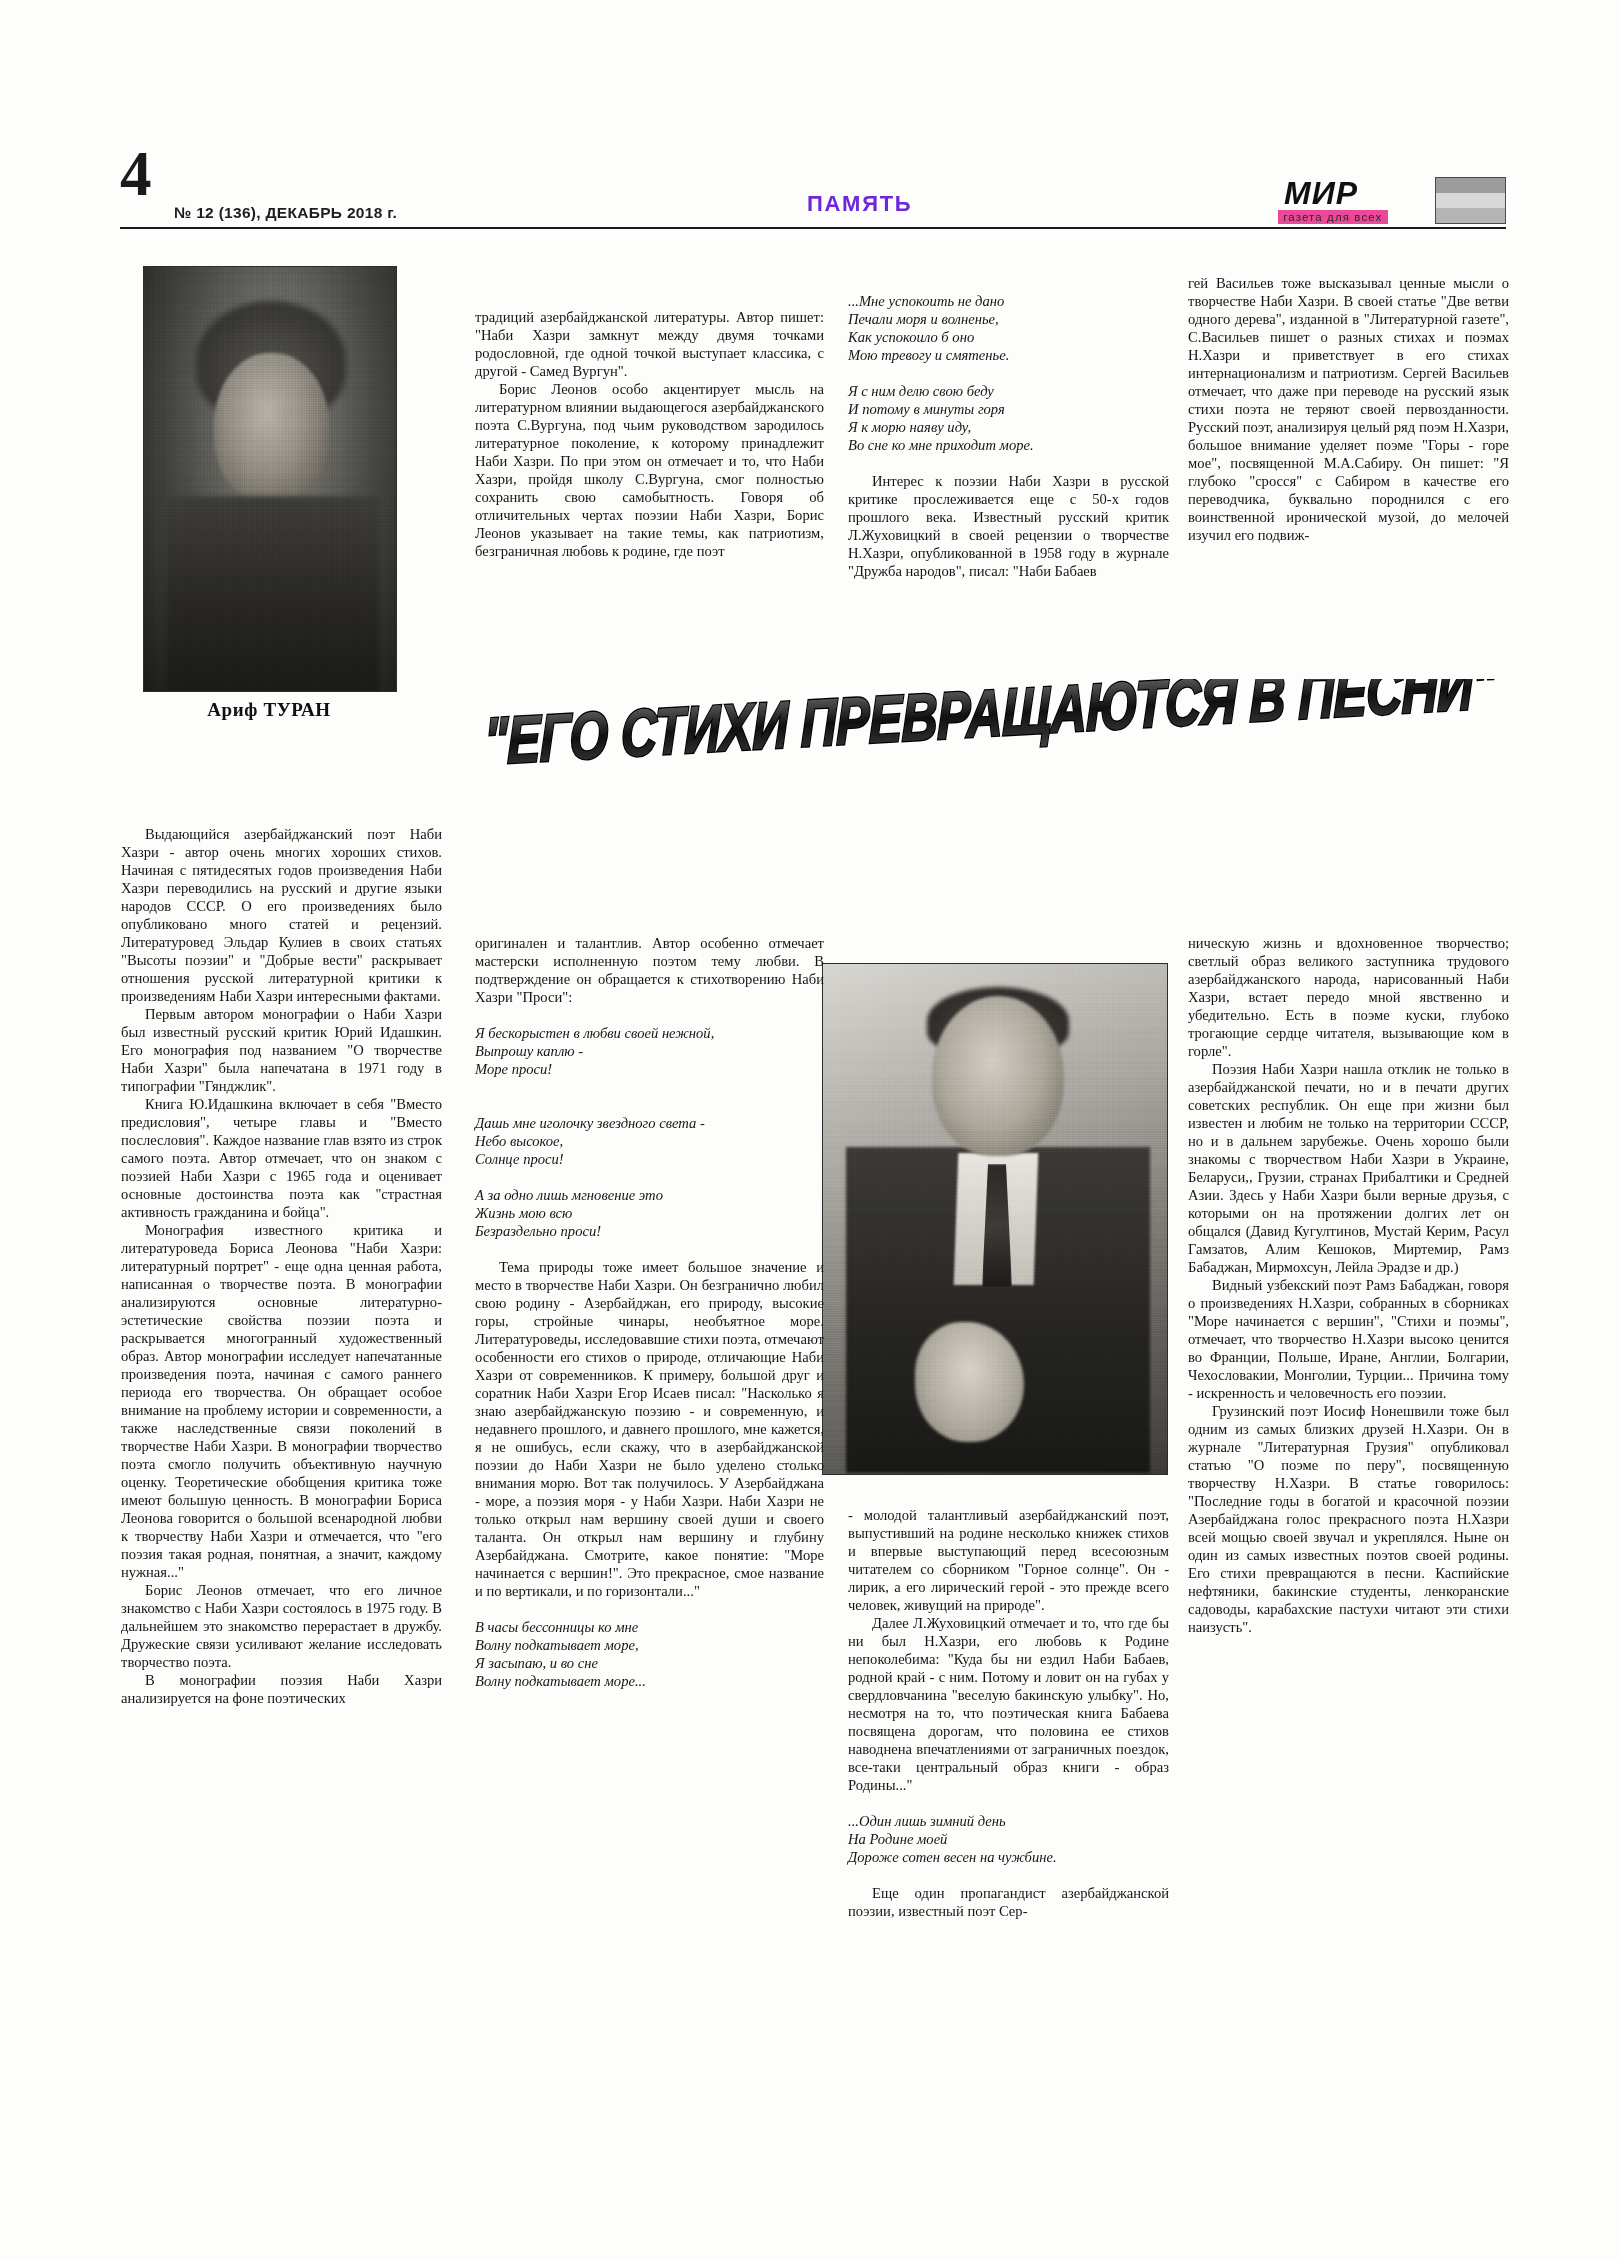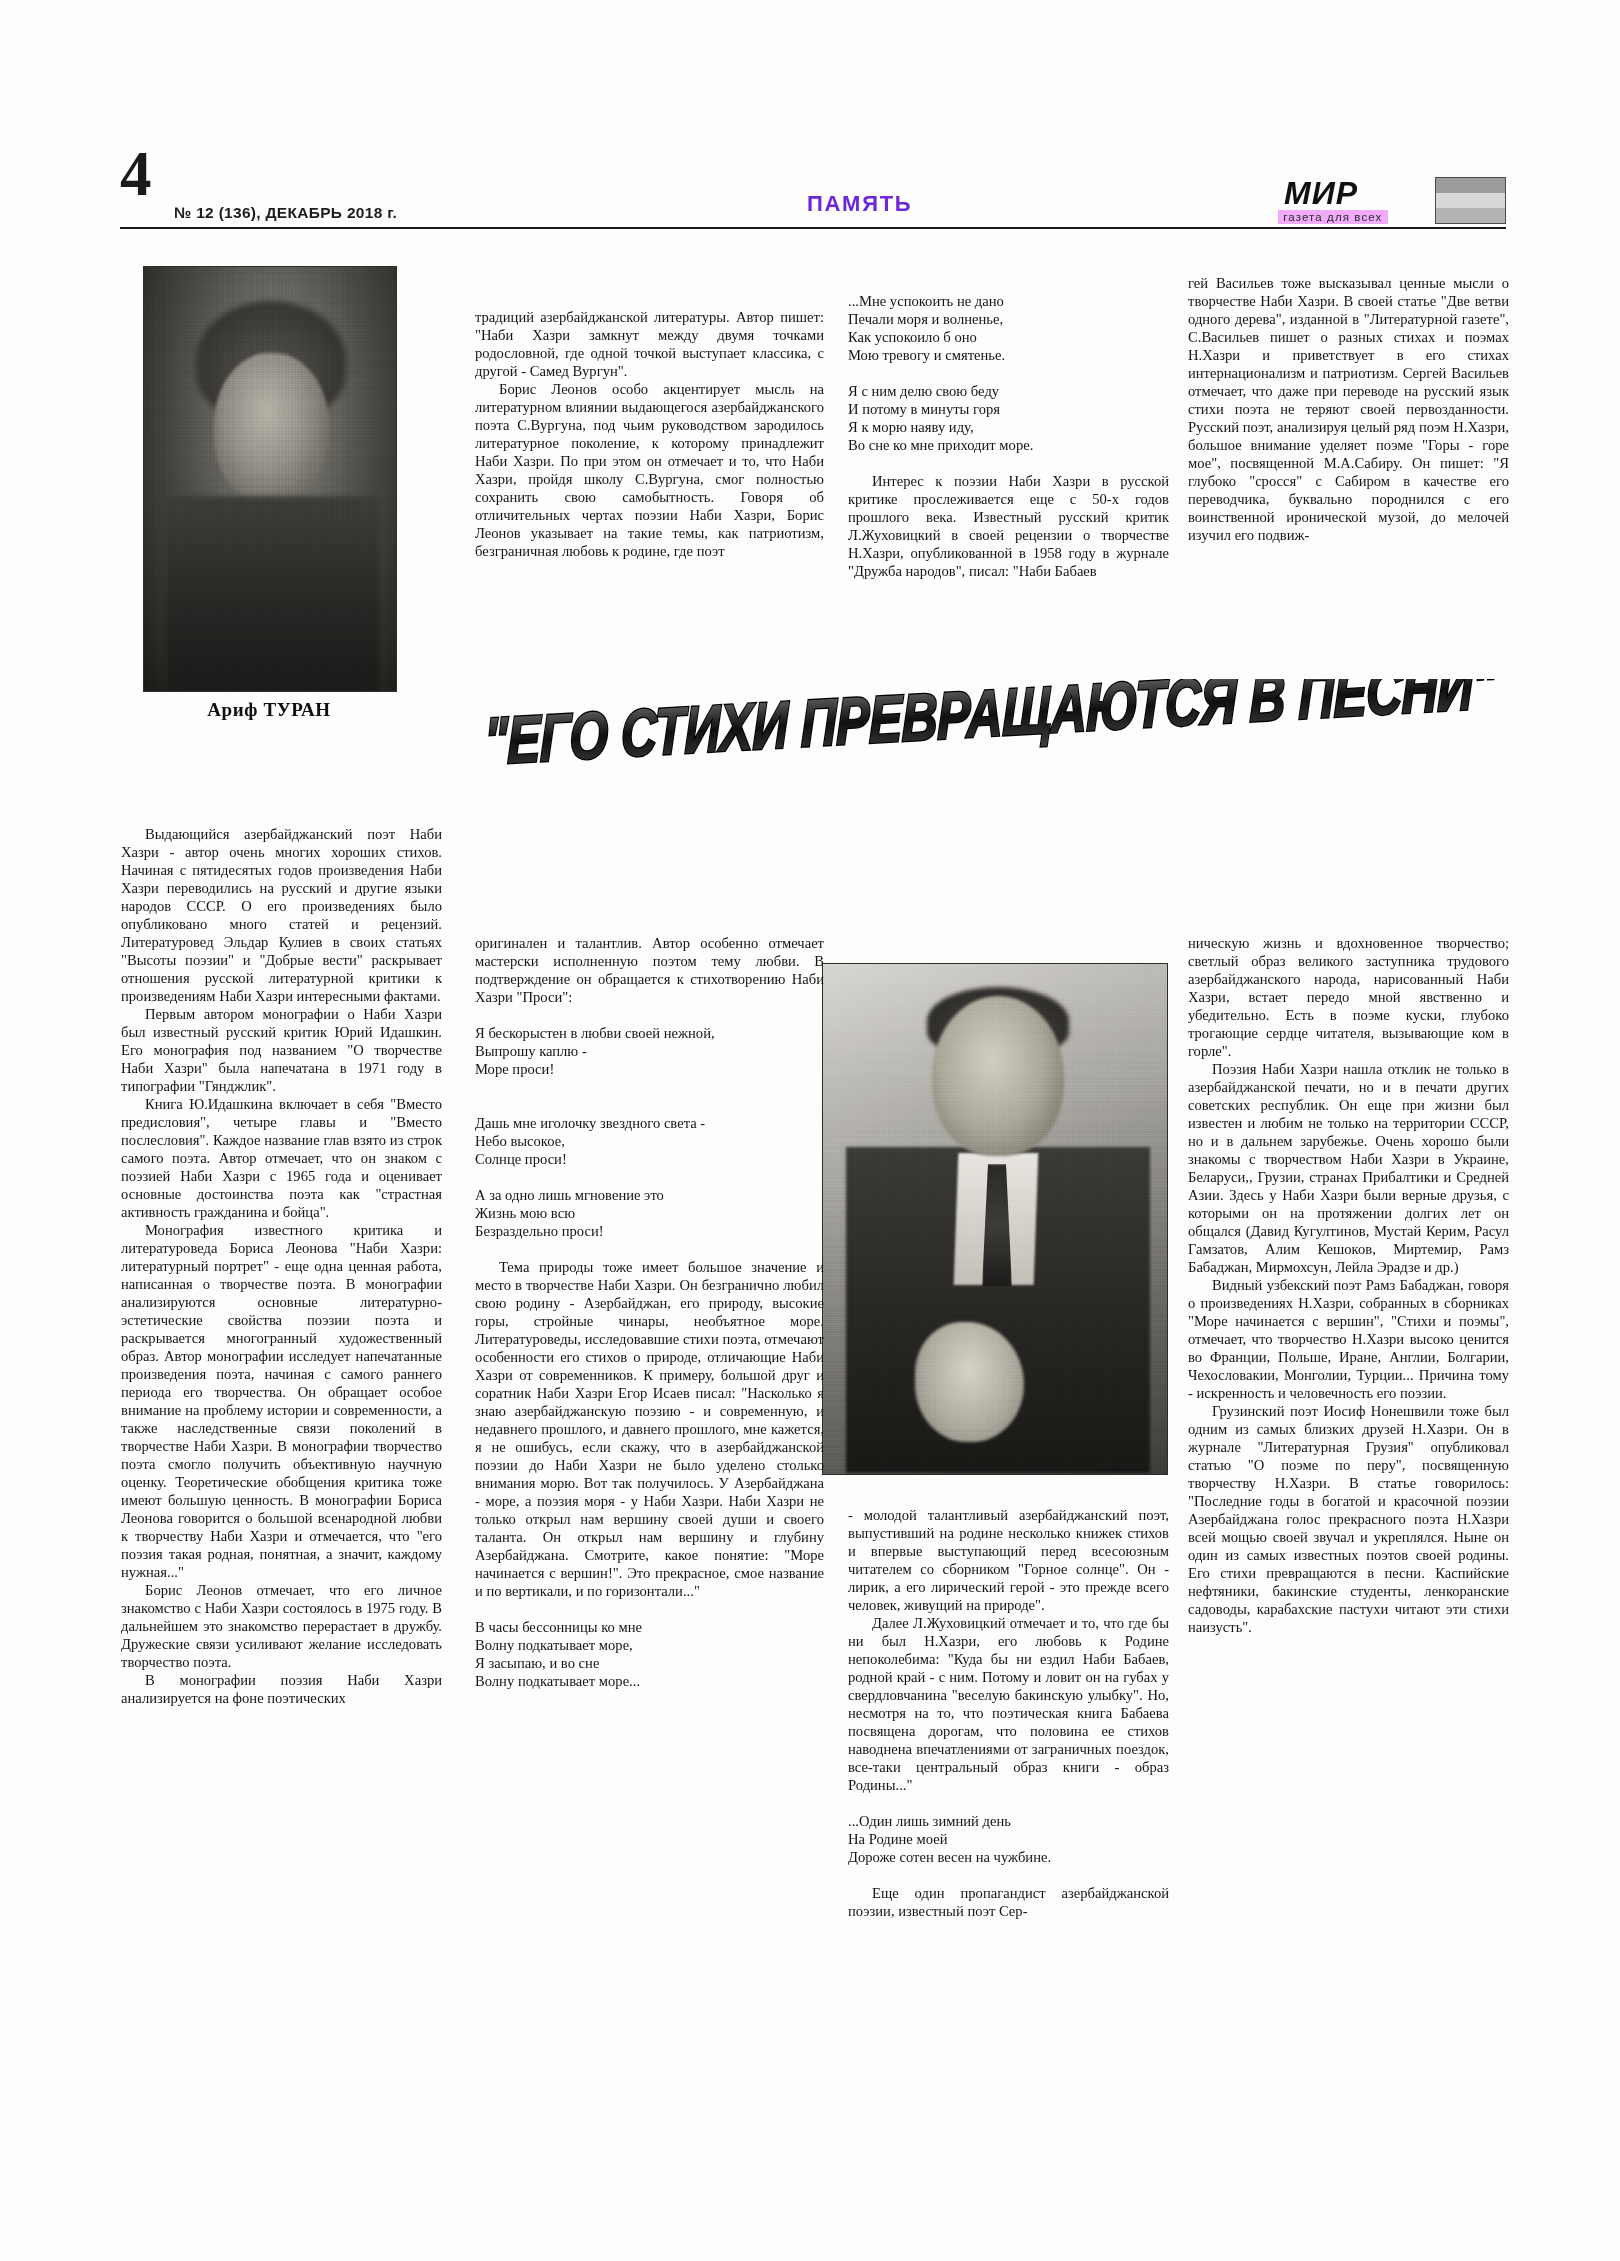--- a/index.html
+++ b/index.html
@@ -80,21 +80,21 @@
     color: #111;
   }
   .logo-sub {
     position: absolute;
     left: 12.6px;
     top: 33px;
     font-size: 11.5px;
     letter-spacing: 1.1px;
     font-family: "Liberation Sans", sans-serif;
     color: #2a2a2a;
-    background: #f0abfc;
+    background: #ec4899;
     padding: 1.1px 5.7px;
   }
   .logo-flag {
     position: absolute;
     right: 0;
     top: 0;
     width: 69px;
     height: 45px;
     background:
       linear-gradient(to bottom,
@@ -268,20 +268,21 @@
   .center-photo .grain {
     position: absolute;
     inset: 0;
     background-image:
       repeating-linear-gradient(0deg, rgba(255,255,255,0.03) 0 1.1px, rgba(0,0,0,0.03) 1.1px 2.3px),
       repeating-linear-gradient(90deg, rgba(255,255,255,0.025) 0 1.1px, rgba(0,0,0,0.025) 1.1px 2.3px);
     mix-blend-mode: overlay;
   }
 
   .verse {
+    font-style: italic;
     text-indent: 0 !important;
     text-align: left !important;
   }
   .verse p { text-indent: 0; text-align: left; }
   .gap { height: 18px; }
 </style>
 </head>
 <body>
 
 <div class="page">

